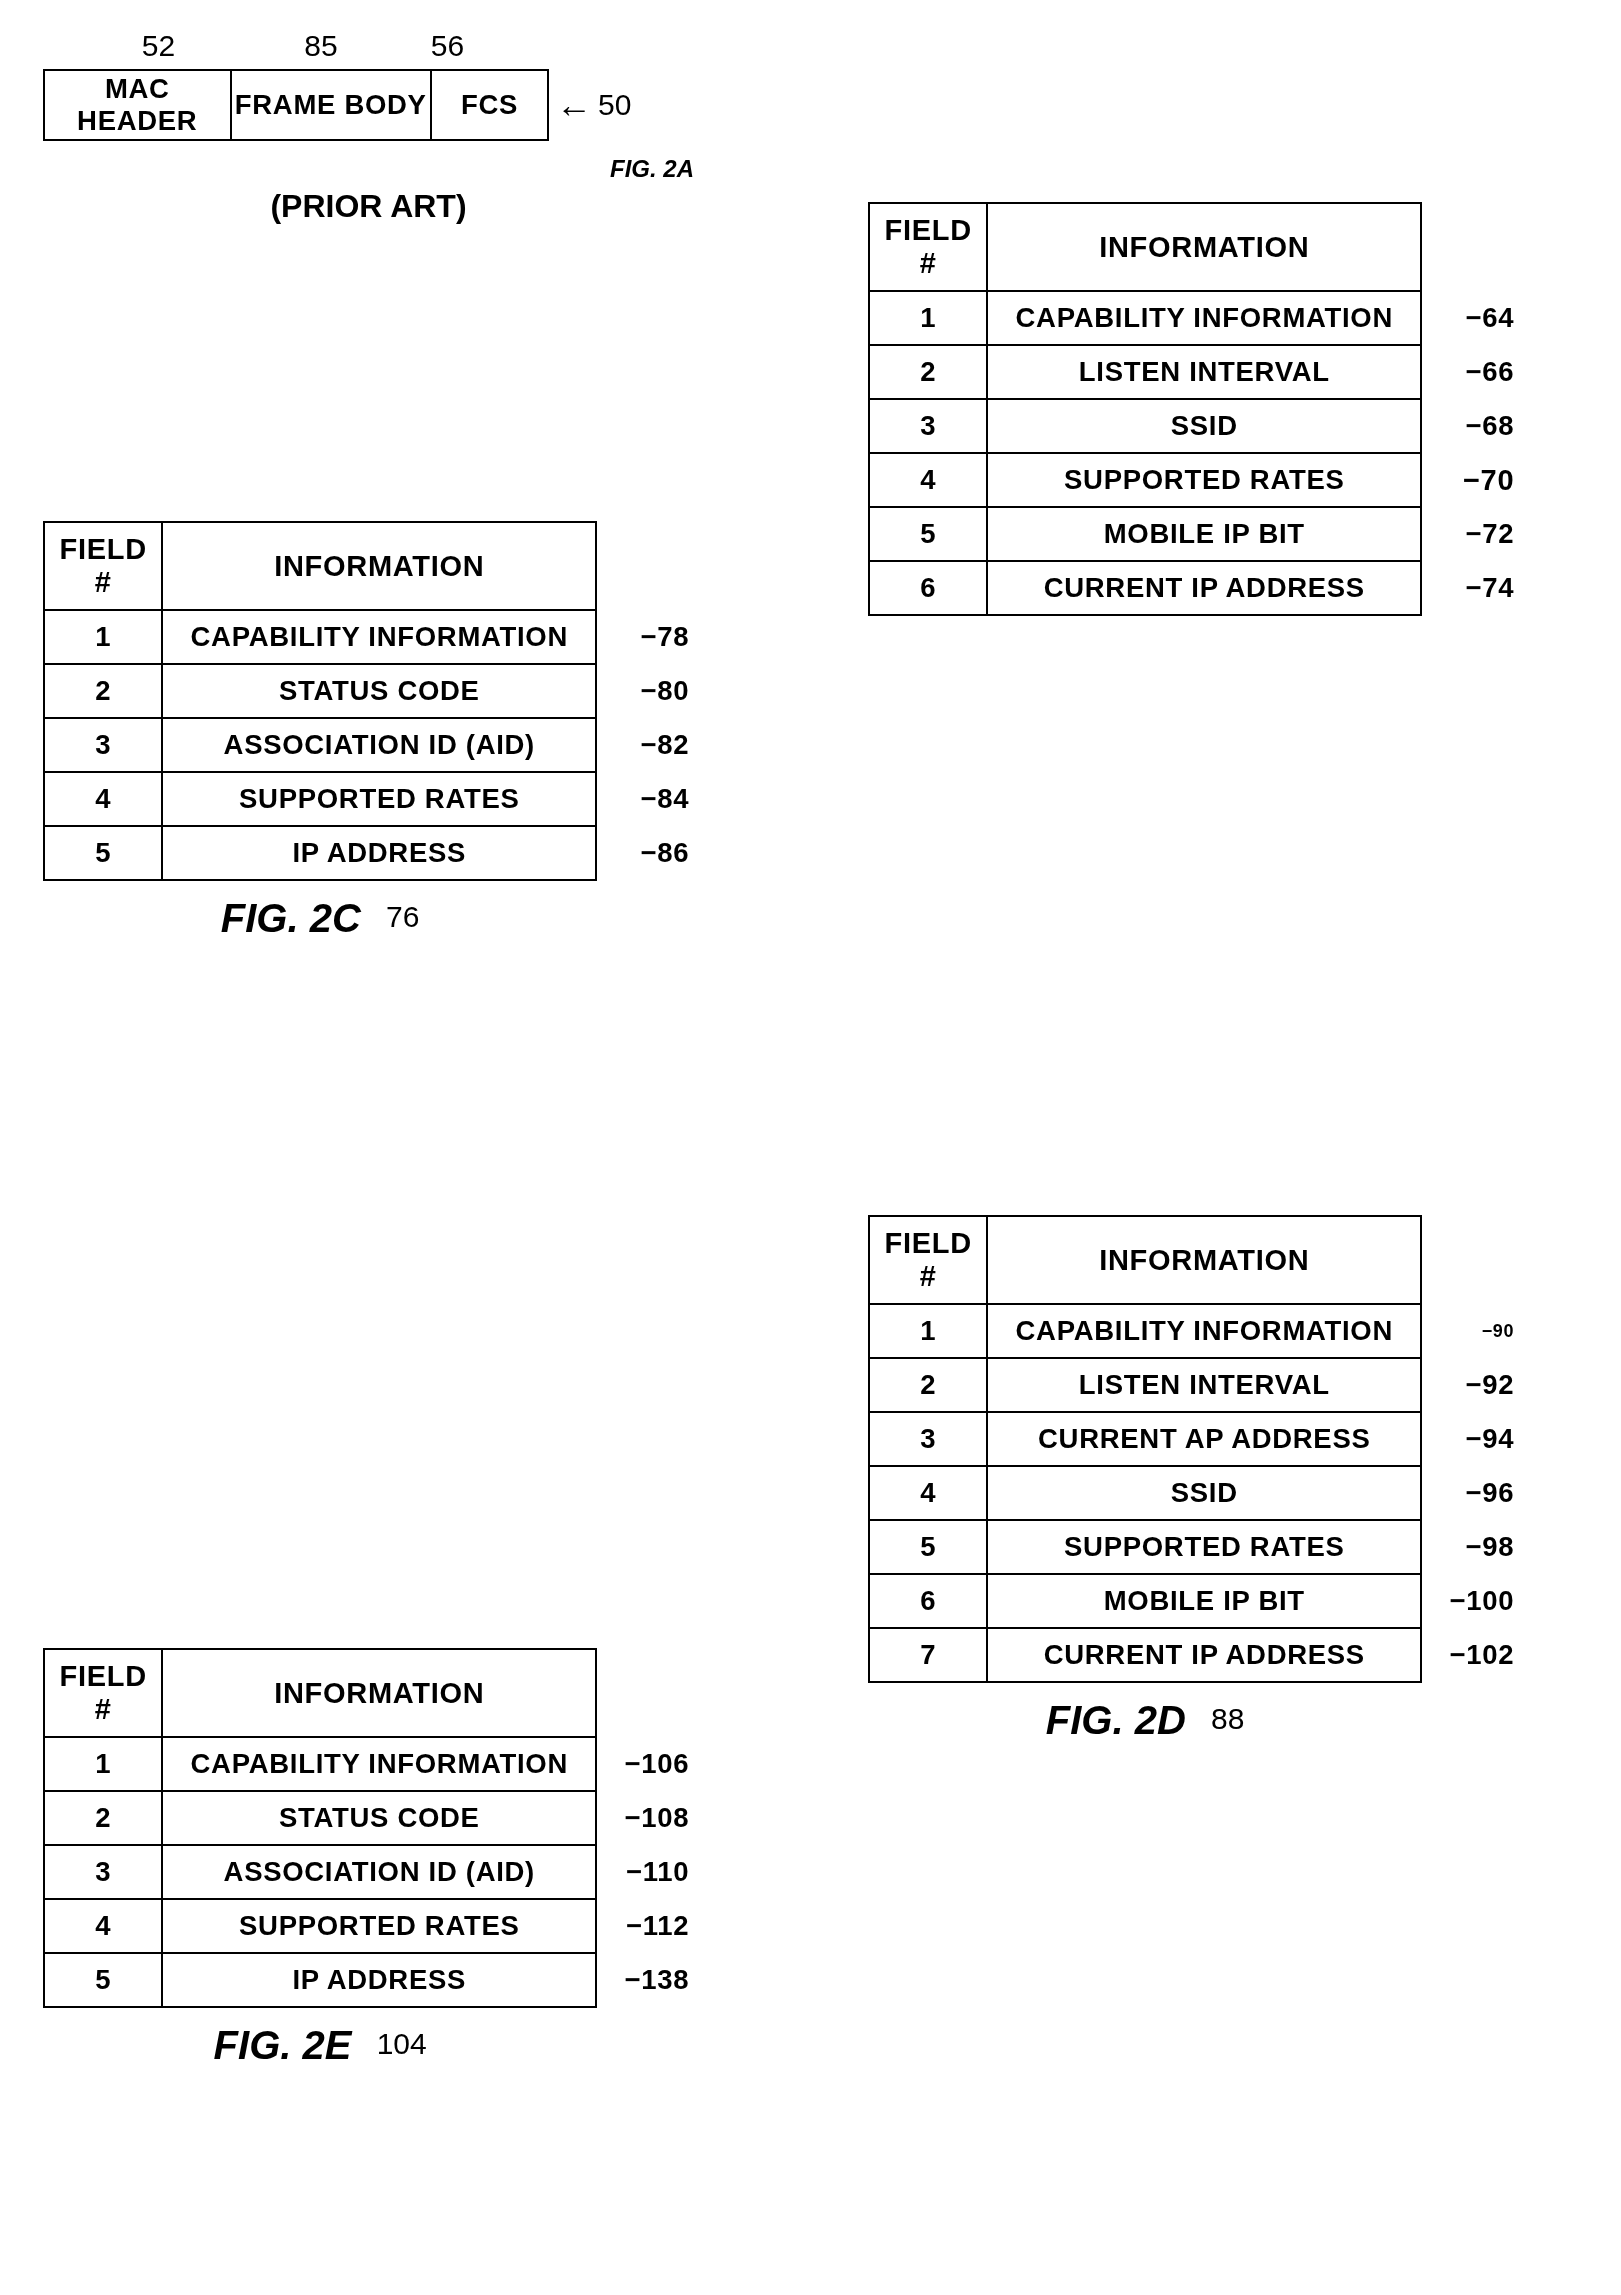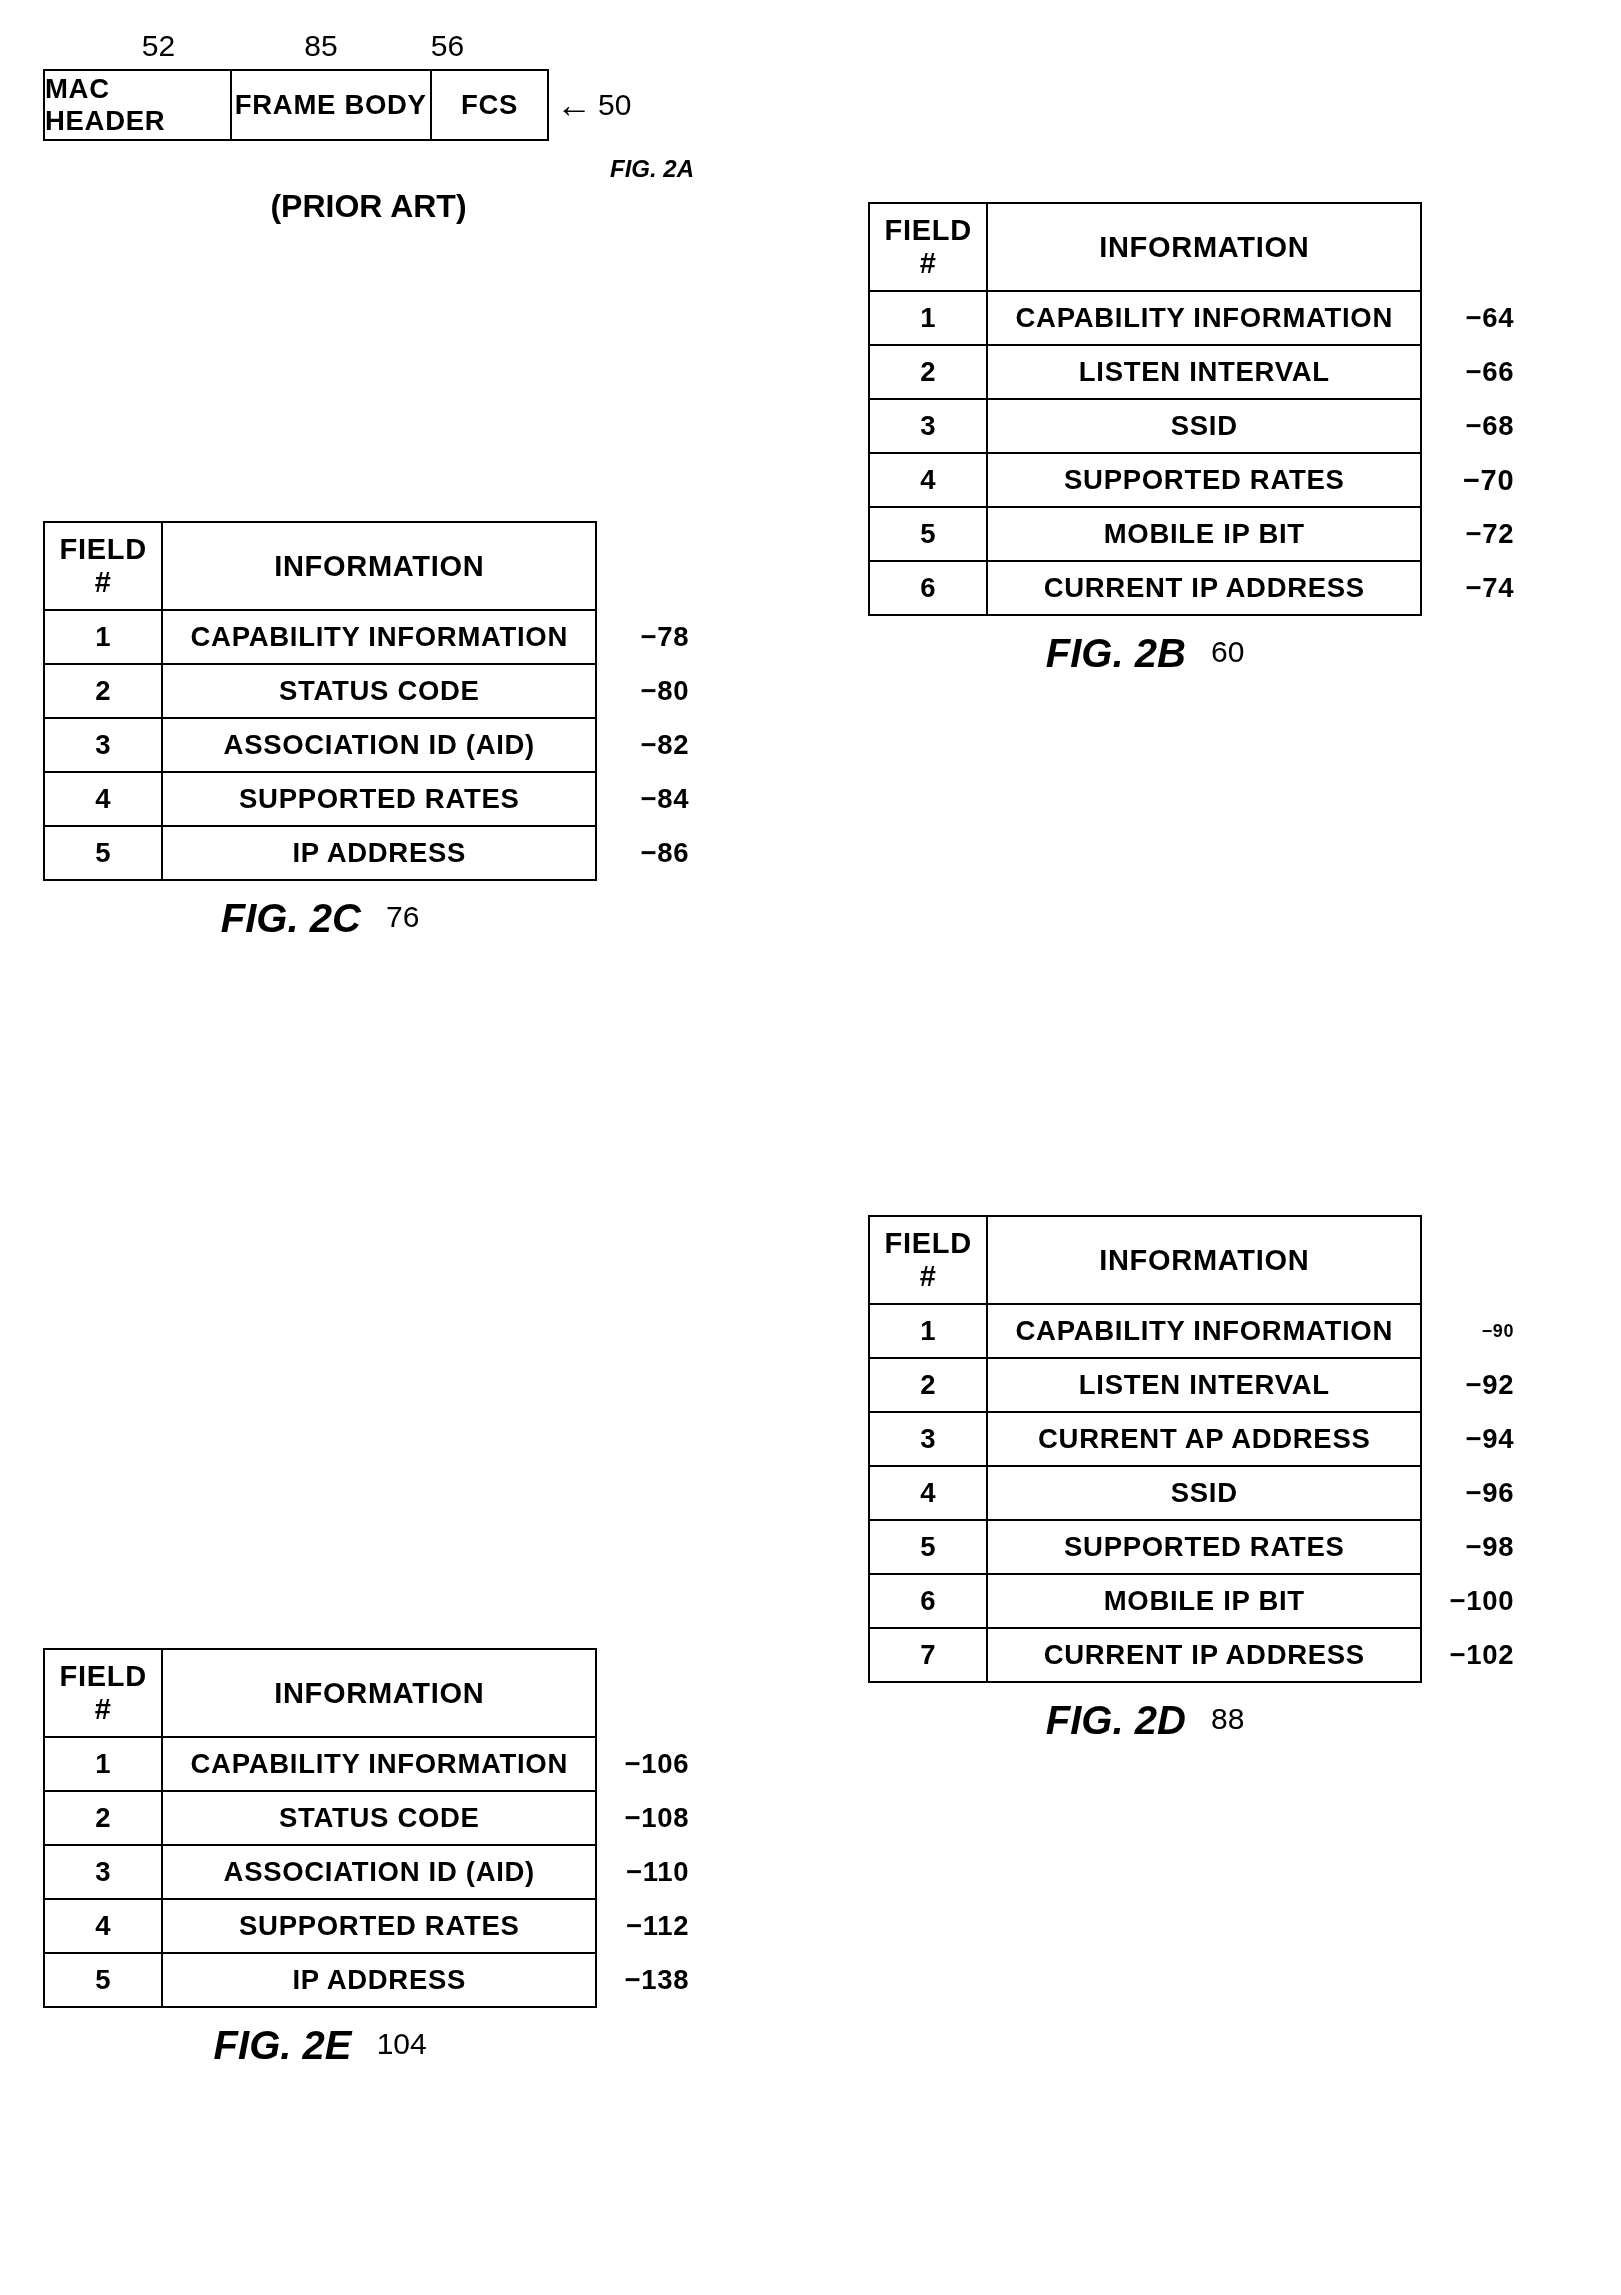--- a/index.html
+++ b/index.html
@@ -113,21 +113,21 @@
 <div class="page">
 
   <div class="fig2a-section">
 
     <div style="display:flex; margin-left:36px; margin-bottom:5.8px; gap:0;">
       <div style="font-size:30px; width:159px; text-align:center;">52</div>
       <div style="font-size:30px; width:166px; text-align:center;">85</div>
       <div style="font-size:30px; width:87px; text-align:center;">56</div>
     </div>
 
-    <div style="display:flex; align-items:center;">
+    <div style="display:flex; align-items:center;text-align:center;">
       <div class="frame-box">
         <div class="frame-cell cell-mac">MAC HEADER</div>
         <div class="frame-cell cell-frame">FRAME BODY</div>
         <div class="frame-cell cell-fcs">FCS</div>
       </div>
 
       <div style="display:flex; align-items:center; margin-left:7.2px;">
         <div style="font-size:36px;">←</div>
         <div style="font-size:30px; margin-left:5.8px;">50</div>
       </div>
@@ -168,24 +168,20 @@
               <td style="position: relative;">MOBILE IP BIT<span style="position: absolute; right: -94px; top: 50%; transform: translateY(-50%); font-size: 27.5px; white-space: nowrap;">−72</span></td>
             </tr>
             <tr>
               <td>6</td>
               <td style="position: relative;">CURRENT IP ADDRESS<span style="position: absolute; right: -94px; top: 50%; transform: translateY(-50%); font-size: 27.5px; white-space: nowrap;">−74</span></td>
             </tr>
           </tbody>
       </table>
       
     </div>
-    <div style="text-align:center; margin-top:13px; position:relative;">
-      <span style="font-size:40px; font-style:italic; font-weight:bold;">FIG. 2B</span>
-      <span style="font-size:30px; margin-left:22px; vertical-align:super;">60</span>
-    </div>
   </div>
 
   <div class="fig2c-section">
     <div class="table-wrapper">
       <table class="data-table">
         <thead>
           <tr>
             <th class="col-field">FIELD<br>#</th>
             <th class="col-info-wide">INFORMATION</th>
           </tr>

